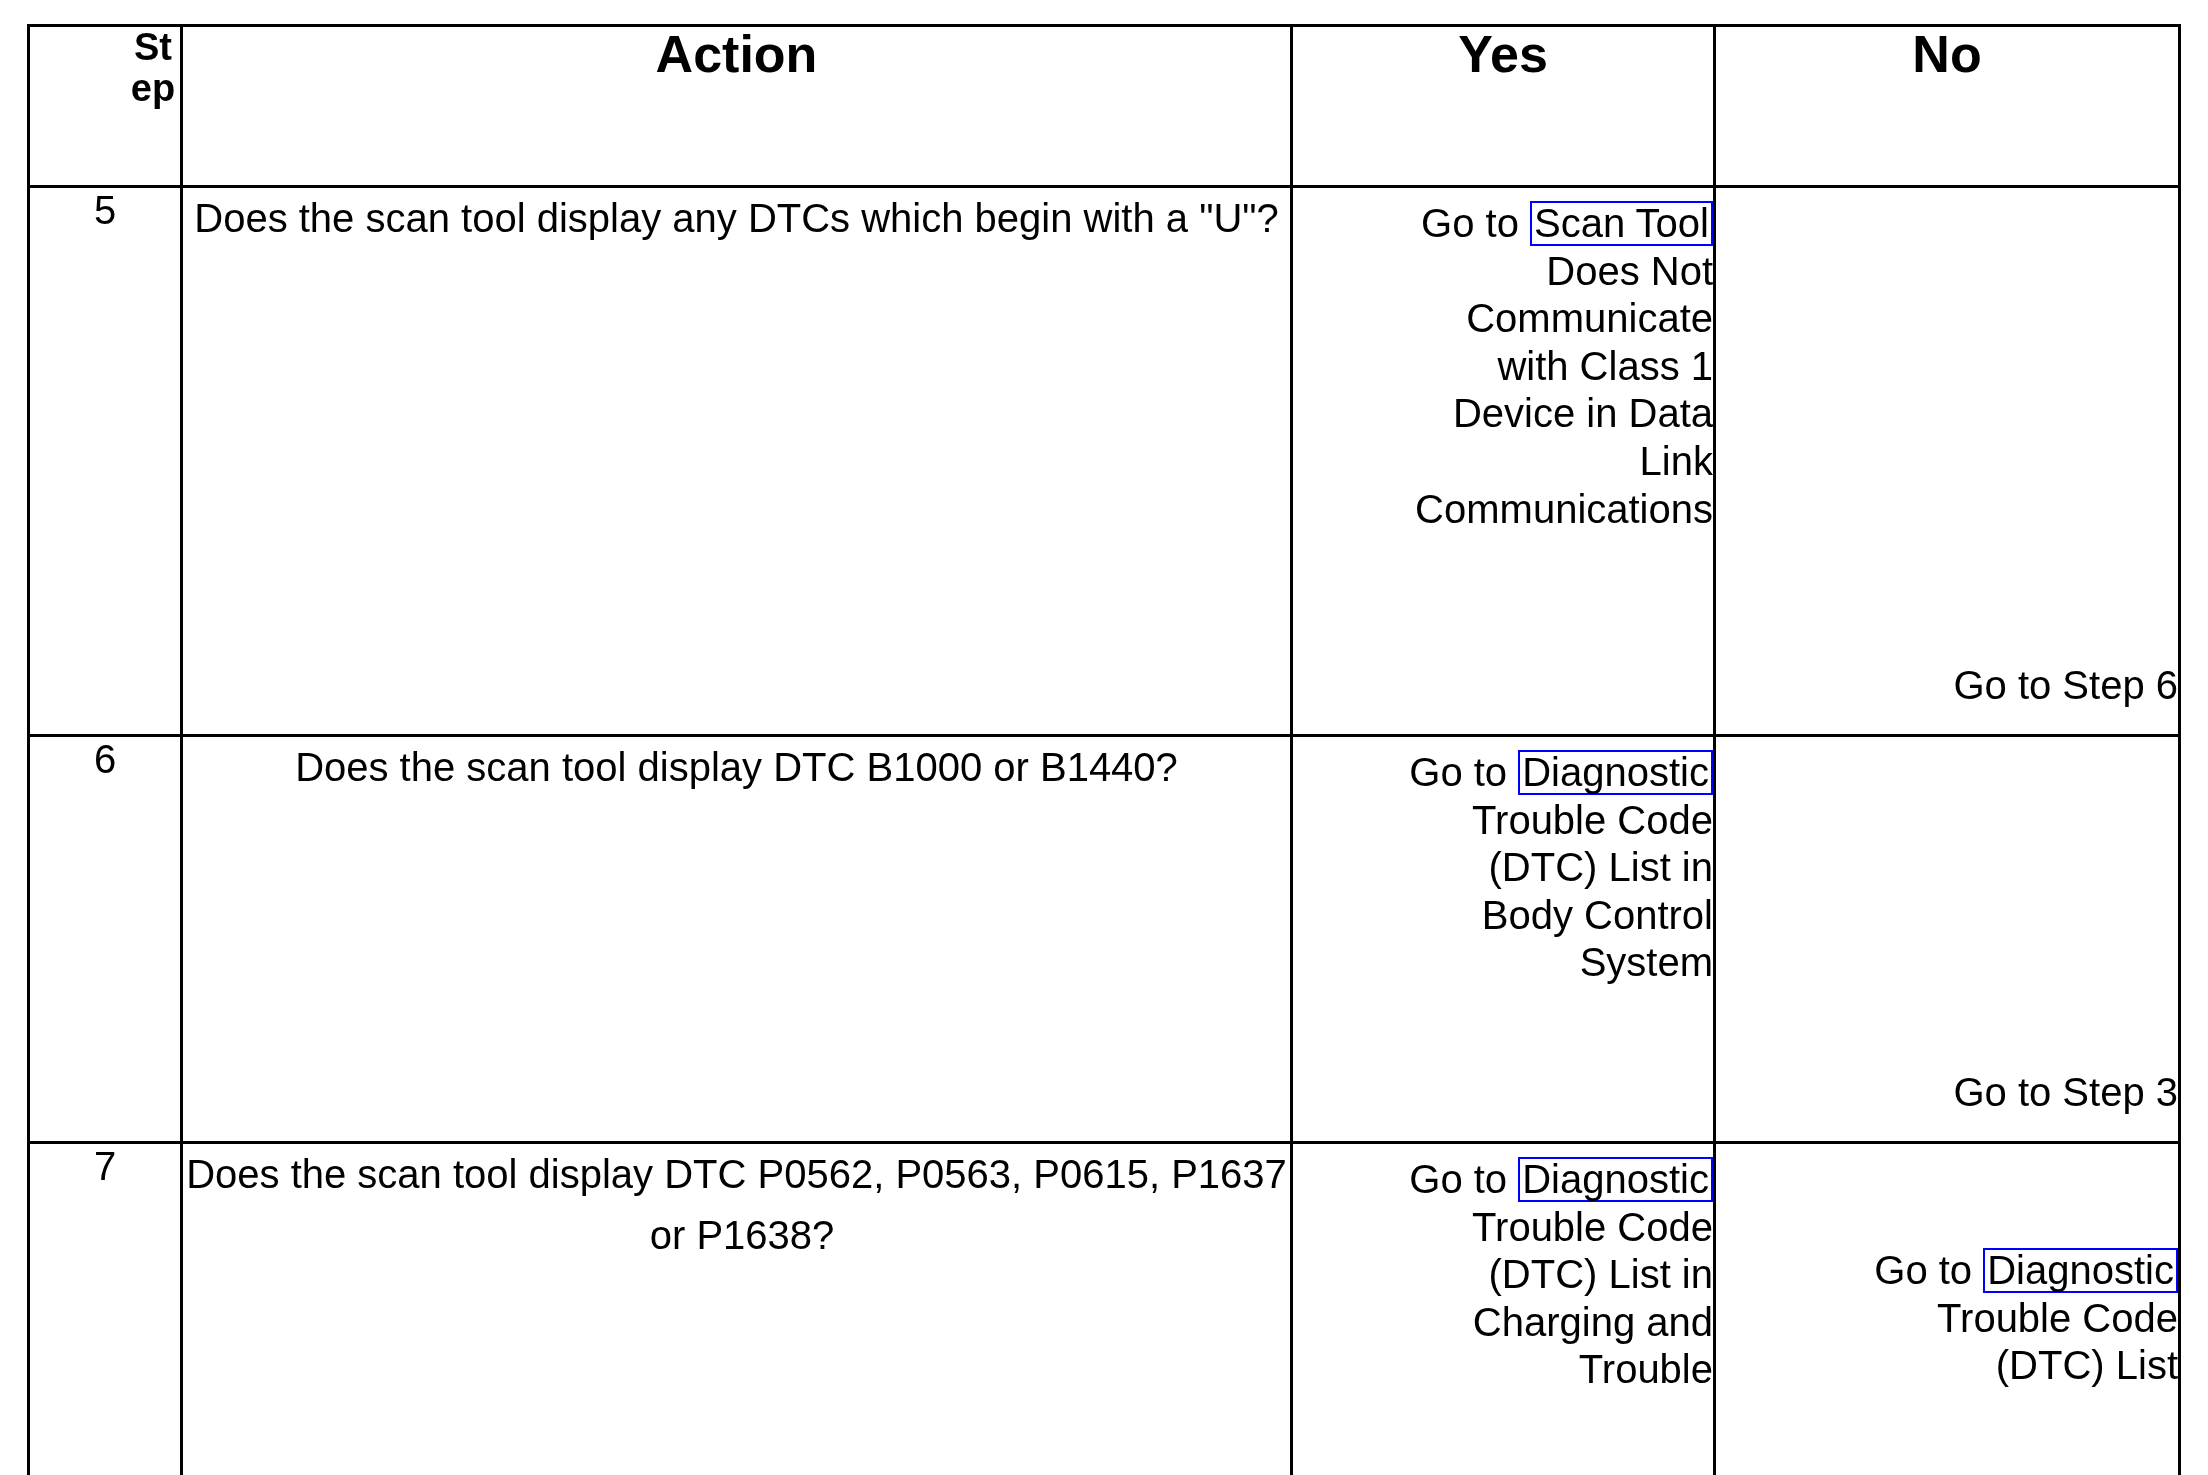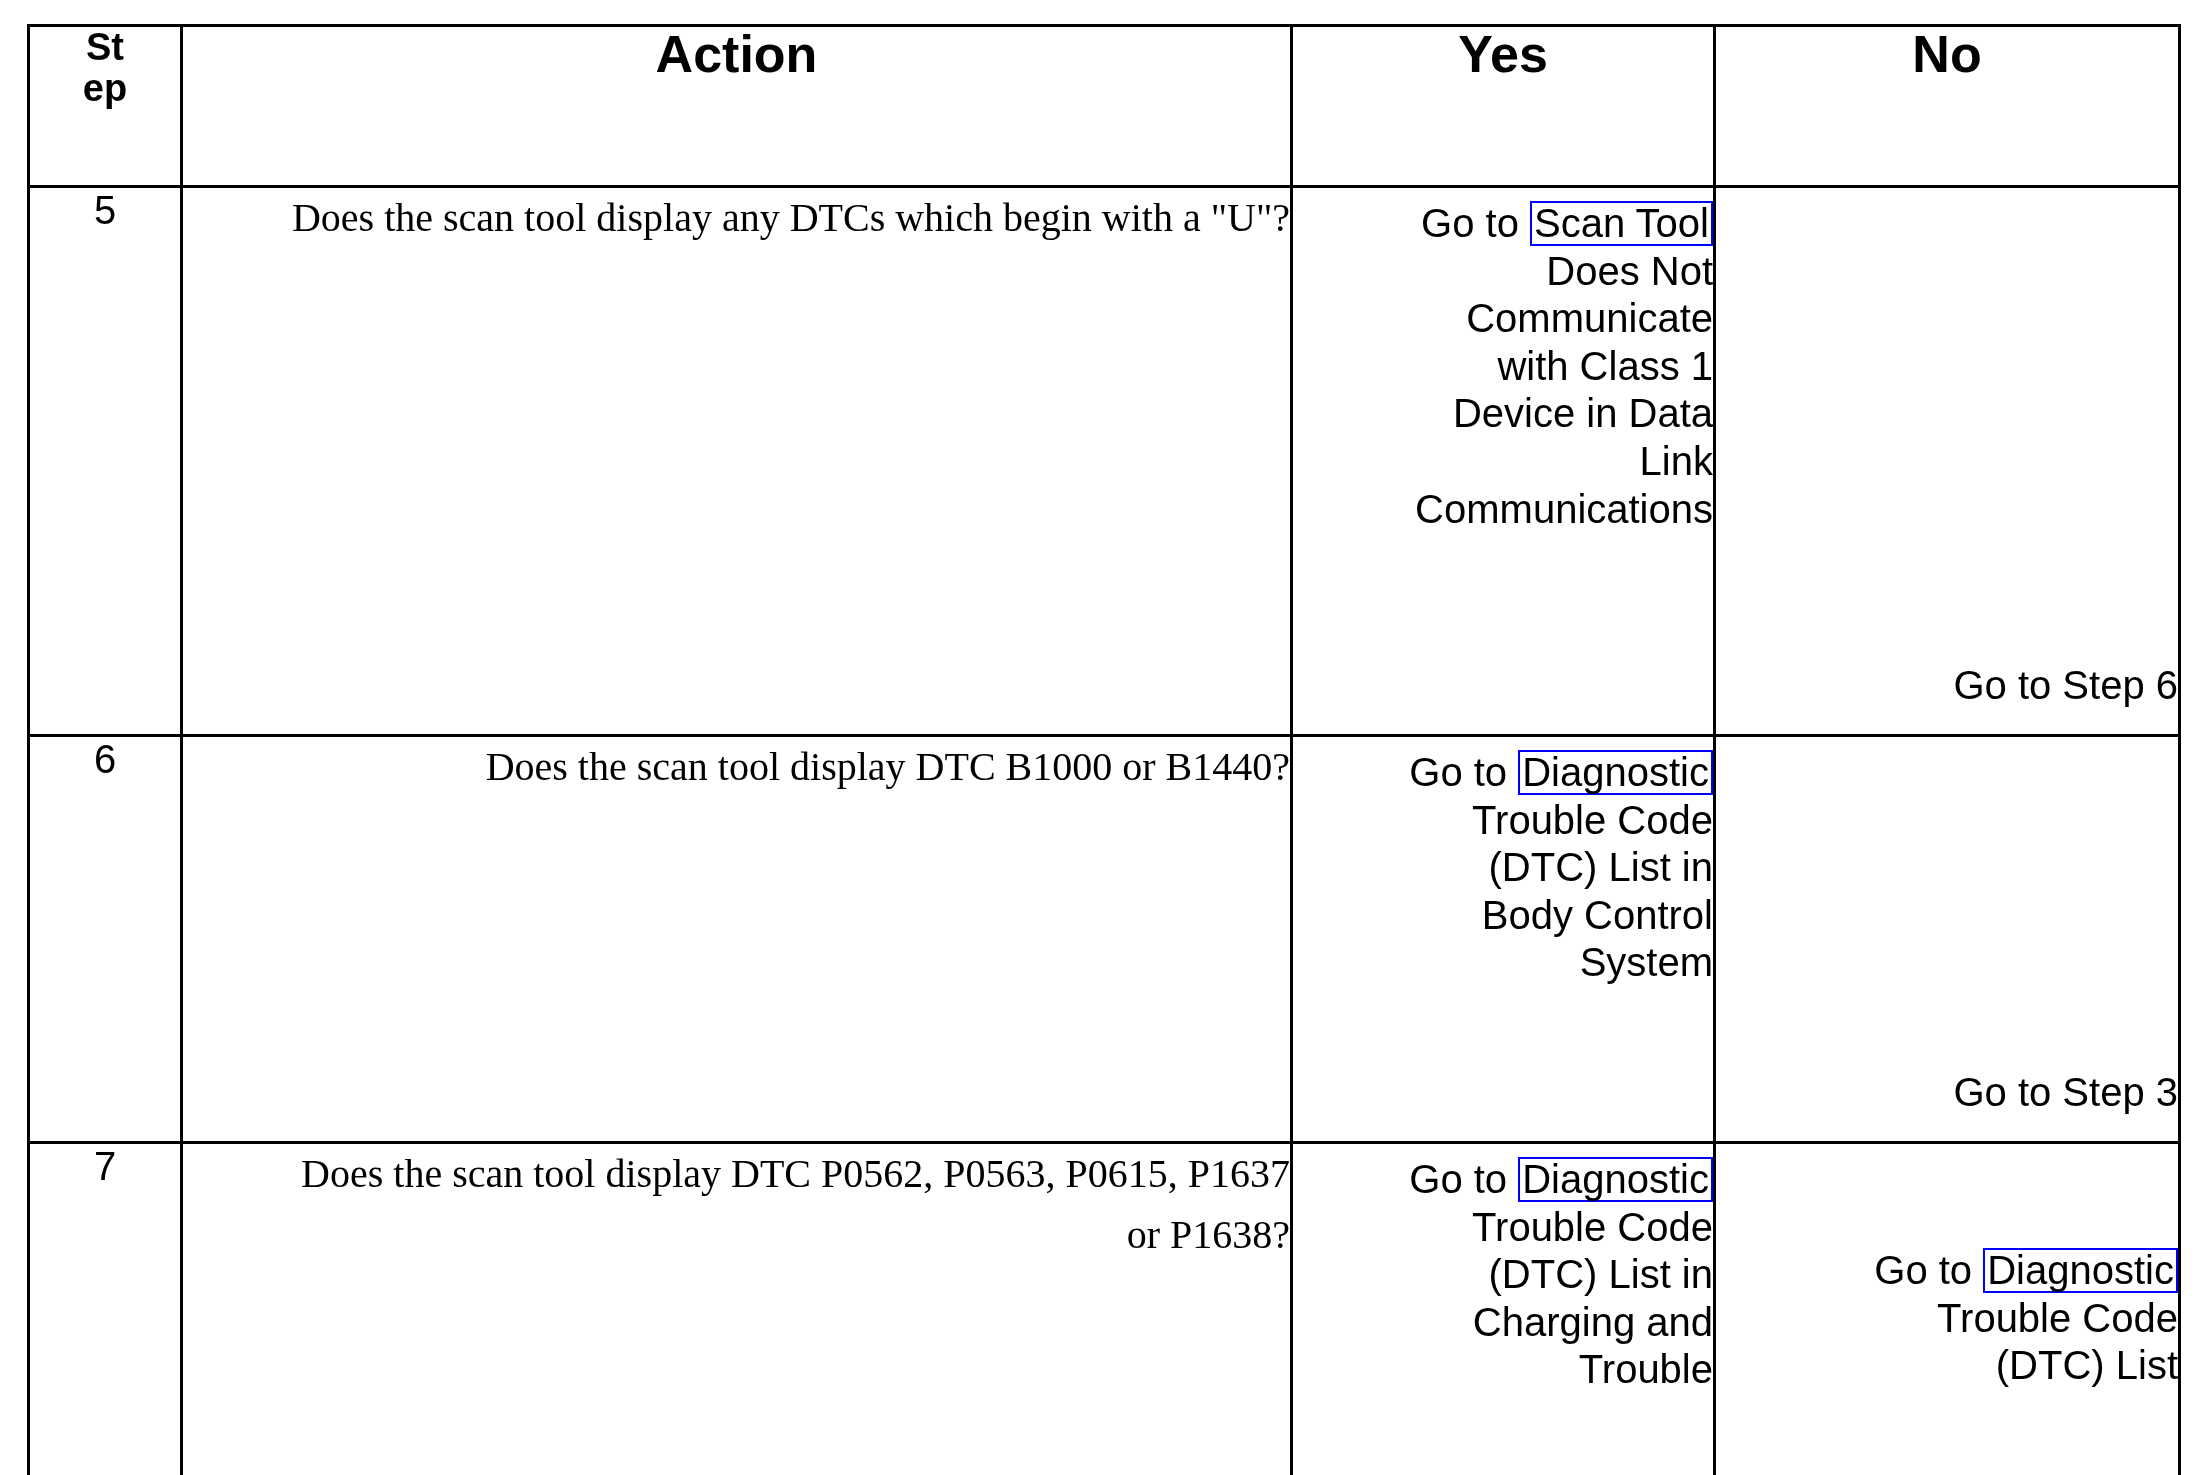--- a/index.html
+++ b/index.html
@@ -56,37 +56,37 @@
     line-height: 1.06;
     border-bottom-width: 8px;
   }
   .head-cell.step-head {
     font-size: 38px;
     line-height: 1.08;
   }
   .head-inner {
     display: block;
     width: 100%;
+    padding-left: 48px;
   }
   .head-line { display: block; }
 
   
   .step-cell {
     text-align: center;
     vertical-align: middle;
     font-size: 40px;
   }
 
   .action-cell {
-    text-align: right;
+    text-align: center;
     vertical-align: top;
     font-size: 40px;
     line-height: 1.52;
     padding: 14px 6px 6px 8px;
-    font-family: Liberation Serif, serif;
   }
   .action-line { display: block; white-space: pre; }
 
   .branch-cell {
     text-align: right;
     font-size: 40px;
     line-height: 1.19;
     padding: 0 8px;
   }
   .branch-cell.v-top    { vertical-align: top;    padding-top: 12px; }

